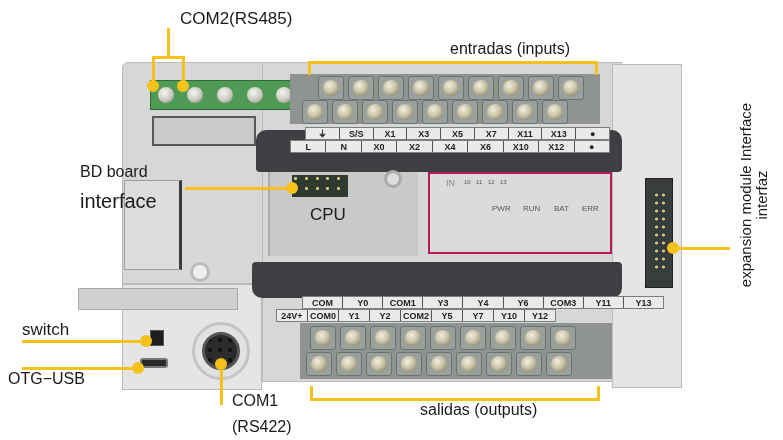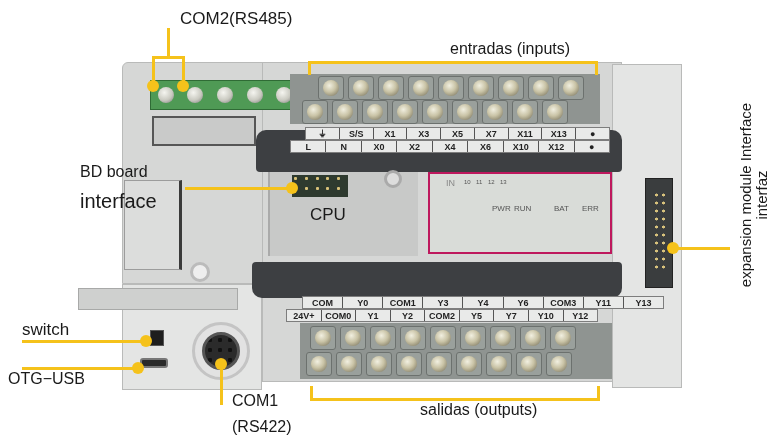--- a/index.html
+++ b/index.html
@@ -115,38 +115,38 @@
 </div>
 <div class="abs" style="left:384px;top:170px;width:18px;height:18px;border-radius:50%;background:#ddd;border:3px solid #aaa;"></div>
 
 <div class="abs led-panel" style="left:428px;top:172px;width:184px;height:82px;">
   <span class="abs led-txt" style="left:16px;top:4px;font-size:9px;color:#888;">IN</span>
   <span class="abs led-txt" style="left:34px;top:5px;font-size:6px;">10</span>
   <span class="abs led-txt" style="left:46px;top:5px;font-size:6px;">11</span>
   <span class="abs led-txt" style="left:58px;top:5px;font-size:6px;">12</span>
   <span class="abs led-txt" style="left:70px;top:5px;font-size:6px;">13</span>
   <span class="abs led-txt" style="left:62px;top:30px;">PWR</span>
-  <span class="abs led-txt" style="left:84px;top:30px;">RUN</span>
+  <span class="abs led-txt" style="left:93px;top:30px;">RUN</span>
   <span class="abs led-txt" style="left:124px;top:30px;">BAT</span>
   <span class="abs led-txt" style="left:152px;top:30px;">ERR</span>
 </div>
 
 <div class="abs cover-b" style="left:252px;top:262px;width:370px;height:36px;"></div>
 <div class="tag-row" style="left:302px;top:296px;width:362px;">
   <span class="tag">COM</span>
   <span class="tag">Y0</span>
   <span class="tag">COM1</span>
   <span class="tag">Y3</span>
   <span class="tag">Y4</span>
   <span class="tag">Y6</span>
   <span class="tag">COM3</span>
   <span class="tag">Y11</span>
   <span class="tag">Y13</span>
 </div>
-<div class="tag-row" style="left:286px;top:309px;width:312px;">
+<div class="tag-row" style="left:276px;top:309px;width:280px;">
   <span class="tag">24V+</span>
   <span class="tag">COM0</span>
   <span class="tag">Y1</span>
   <span class="tag">Y2</span>
   <span class="tag">COM2</span>
   <span class="tag">Y5</span>
   <span class="tag">Y7</span>
   <span class="tag">Y10</span>
   <span class="tag">Y12</span>
 </div>

